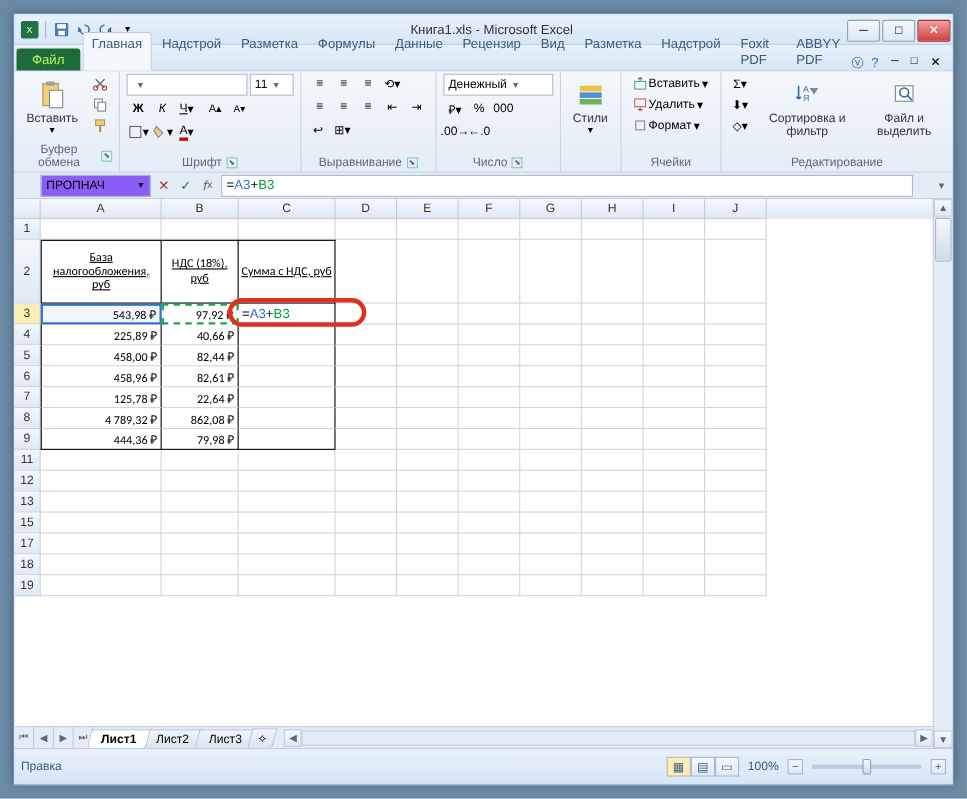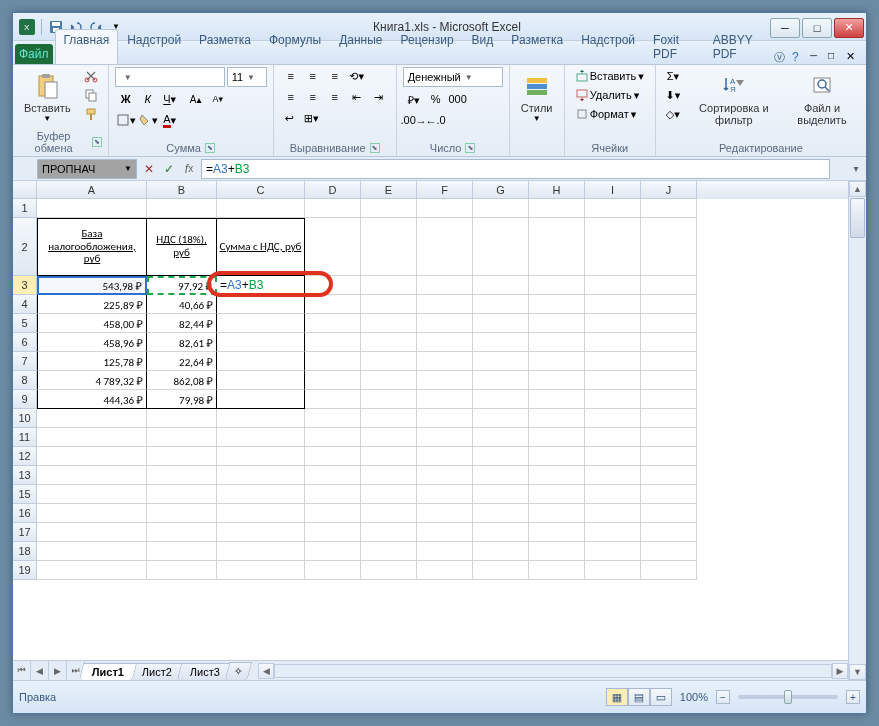--- a/index.html
+++ b/index.html
@@ -14,21 +14,21 @@
 .ex-btn svg{width:10px;height:10px;}
 .qat-ico { width: 16px; height: 16px; display: flex; align-items: center; justify-content: center; cursor:pointer;}
 .qat-sep{width:1px;height:16px;background:#a8b8cc;margin:0 2px;}
 .title { flex: 1; text-align: center; font-size: 12px; color: #333; }
 .winbtns { display: flex; }
 .winbtn { width: 30px; height: 20px; margin: 2px 2px 0 0; border: 1px solid #8aa; background: linear-gradient(#f4f8fc,#dce8f4); border-radius: 2px; display:flex;align-items:center;justify-content:center;font-size:11px;}
 .winbtn.close { background: linear-gradient(#f0a0a0,#d04040); color:#fff; border-color:#a03030;}
 
 
 .ribbon-tabs { height: 24px; display: flex; align-items: flex-end; padding-left: 2px; background: linear-gradient(#e8f1fb,#d6e5f5); font-size: 12px; border-bottom: 1px solid #b8c8d8;}
-.file-tab { background: #1e6b3a; color:#5eead4; padding: 3px 4px; font-size: 12px; border-radius: 3px 3px 0 0; margin-right: 2px; cursor:pointer;}
+.file-tab { background: #1e6b3a; color:#bef264; padding: 3px 14px; font-size: 12px; border-radius: 3px 3px 0 0; margin-right: 2px; cursor:pointer;}
 .rtab { padding: 3px 8px; color: #3a5a80; cursor: pointer; border: 1px solid transparent; border-bottom: none;}
 .rtab.active { background: #f4f8fc; border-color: #b8c8d8; border-radius: 3px 3px 0 0; color:#3a5a80;}
 .rtab-right{margin-left:auto;display:flex;gap:4px;padding-right:6px;align-items:center;}
 .rtab-ico{width:14px;height:14px;cursor:pointer;}
 
 .ribbon-body { height: 92px; background: linear-gradient(#f4f8fc,#e4ecf6); border-bottom: 1px solid #b8c8d8; display: flex; }
 .rgroup { border-right: 1px solid #c8d4e2; display: flex; flex-direction: column; padding: 2px 6px 0; }
 .rgroup-main { flex: 1; display: flex; align-items: flex-start; gap: 4px; font-size:11px;}
 .rgroup-label { text-align: center; font-size: 11px; color: #5a6a80; padding: 2px 0; display:flex;justify-content:center;align-items:center;gap:4px;}
 .rgroup-label .dlg{width:10px;height:10px;border:1px solid #8ca;font-size:7px;display:flex;align-items:center;justify-content:center;cursor:pointer;}
@@ -38,21 +38,21 @@
 .mini-col { display: flex; flex-direction: column; gap: 1px; }
 .mini { width: 22px; height: 18px; display:flex;align-items:center;justify-content:center;cursor:pointer;border:1px solid transparent;border-radius:2px;font-size:11px;}
 .mini.wide{width:auto;padding:0 4px;gap:2px;}
 .combo { height: 20px; border: 1px solid #aabbd0; background:#fff; display:flex;align-items:center;padding:0 4px;font-size:11px;gap:4px;}
 .combo .dd{font-size:8px;color:#666;}
 .font-row{display:flex;gap:2px;}
 .btn-row{display:flex;gap:0;}
 
 
 .fbar { height: 24px; display: flex; align-items: center; border-bottom: 1px solid #c0d0e0; background: #e4ecf6; font-size:12px;}
-.namebox { width: 100px; height: 20px; margin:0 2px 0 24px; border: 1px solid #aabbd0; background:#a3a3a3; display:flex;align-items:center;padding:0 4px;font-size:11px;}
+.namebox { width: 100px; height: 20px; margin:0 2px 0 24px; border: 1px solid #aabbd0; background:#8b5cf6; display:flex;align-items:center;padding:0 4px;font-size:11px;}
 .namebox .dd{margin-left:auto;font-size:8px;cursor:pointer;}
 .fbar-btns{display:flex;gap:0;}
 .fb-btn{width:20px;height:20px;display:flex;align-items:center;justify-content:center;cursor:pointer;color:#666;font-size:12px;}
 .fb-btn.cancel{color:#a03030;}
 .fb-btn.ok{color:#2a7a2a;}
 .formula-input { flex:1; height:20px; border:1px solid #aabbd0; background:#fff; margin:0 18px 0 2px; padding:0 4px; display:flex;align-items:center;font-size:12px;font-family:Calibri,sans-serif;}
 .fbar-expand{width:16px;text-align:center;cursor:pointer;font-size:10px;color:#666;margin-right:2px;}
 
 
 .grid-area { flex:1; display:flex; overflow:hidden;}
@@ -252,21 +252,21 @@
           <span class="mini"><svg width="14" height="14">
                 <rect x="2" y="2" width="10" height="10" fill="none" stroke="#666"></rect>
               </svg>▾</span>
           <span class="mini"><svg width="14" height="14">
                 <path d="M4 2 L10 8 L6 12 L2 6 Z" fill="#f0d080" stroke="#888"></path>
               </svg>▾</span>
           <span class="mini"><span style="border-bottom:3px solid #c00;">A</span>▾</span>
         </div>
       </div>
       <div class="rgroup-label">
-          <span>Сумма</span>
+          <span>Шрифт</span>
           <span class="dlg">⬊</span>
         </div>
     </div>
 
     <div class="rgroup">
       <div class="rgroup-main" style="flex-direction:column;gap:3px;">
         <div class="btn-row">
           <span class="mini">≡</span>
           <span class="mini">≡</span>
           <span class="mini">≡</span>
@@ -530,33 +530,20 @@
             <div class="cell cw-C b-r b-b"></div>
             <div class="cell cw-D"></div>
             <div class="cell cw-E"></div>
             <div class="cell cw-F"></div>
             <div class="cell cw-G"></div>
             <div class="cell cw-H"></div>
             <div class="cell cw-I"></div>
             <div class="cell cw-J"></div>
           </div>
           <div class="row">
-            <div class="rh">10</div>
-            <div class="cell cw-A"></div>
-            <div class="cell cw-B"></div>
-            <div class="cell cw-C"></div>
-            <div class="cell cw-D"></div>
-            <div class="cell cw-E"></div>
-            <div class="cell cw-F"></div>
-            <div class="cell cw-G"></div>
-            <div class="cell cw-H"></div>
-            <div class="cell cw-I"></div>
-            <div class="cell cw-J"></div>
-          </div>
-          <div class="row">
             <div class="rh">11</div>
             <div class="cell cw-A"></div>
             <div class="cell cw-B"></div>
             <div class="cell cw-C"></div>
             <div class="cell cw-D"></div>
             <div class="cell cw-E"></div>
             <div class="cell cw-F"></div>
             <div class="cell cw-G"></div>
             <div class="cell cw-H"></div>
             <div class="cell cw-I"></div>
@@ -583,33 +570,20 @@
             <div class="cell cw-D"></div>
             <div class="cell cw-E"></div>
             <div class="cell cw-F"></div>
             <div class="cell cw-G"></div>
             <div class="cell cw-H"></div>
             <div class="cell cw-I"></div>
             <div class="cell cw-J"></div>
           </div>
           <div class="row">
             <div class="rh">15</div>
-            <div class="cell cw-A"></div>
-            <div class="cell cw-B"></div>
-            <div class="cell cw-C"></div>
-            <div class="cell cw-D"></div>
-            <div class="cell cw-E"></div>
-            <div class="cell cw-F"></div>
-            <div class="cell cw-G"></div>
-            <div class="cell cw-H"></div>
-            <div class="cell cw-I"></div>
-            <div class="cell cw-J"></div>
-          </div>
-          <div class="row">
-            <div class="rh">16</div>
             <div class="cell cw-A"></div>
             <div class="cell cw-B"></div>
             <div class="cell cw-C"></div>
             <div class="cell cw-D"></div>
             <div class="cell cw-E"></div>
             <div class="cell cw-F"></div>
             <div class="cell cw-G"></div>
             <div class="cell cw-H"></div>
             <div class="cell cw-I"></div>
             <div class="cell cw-J"></div>

